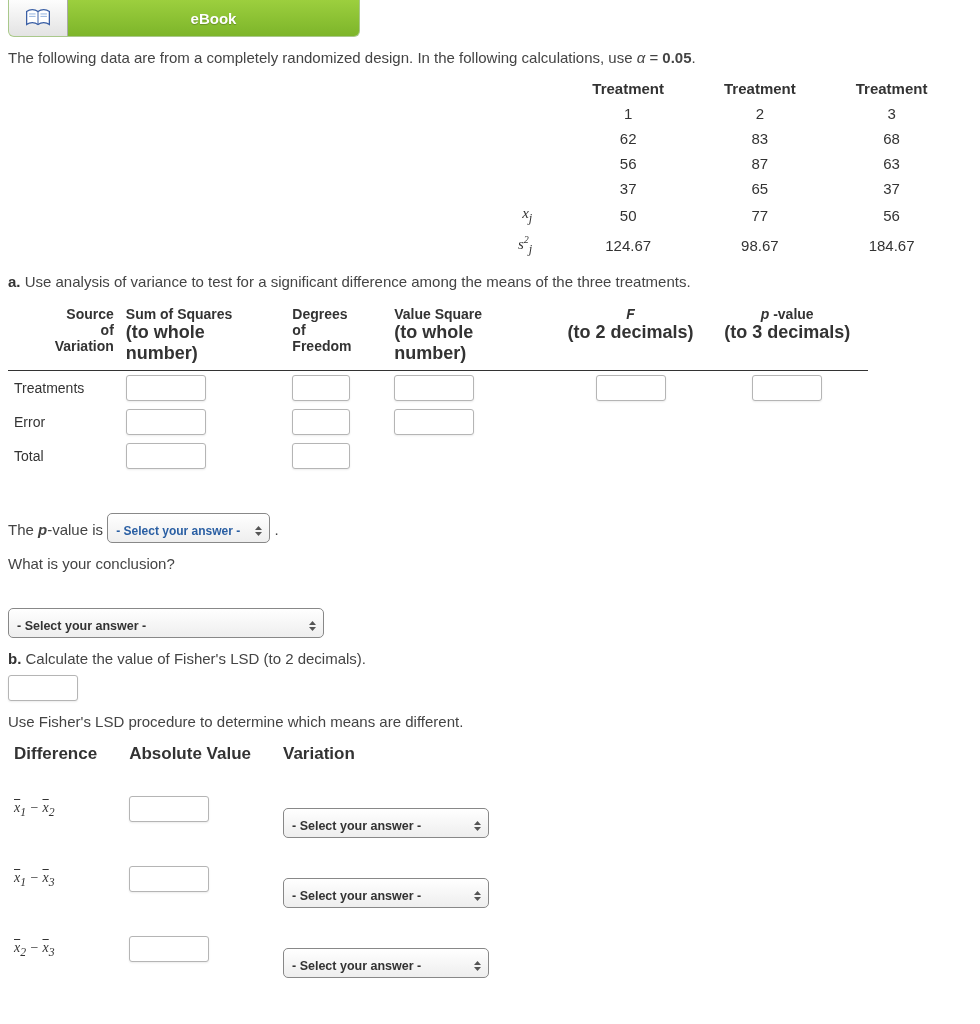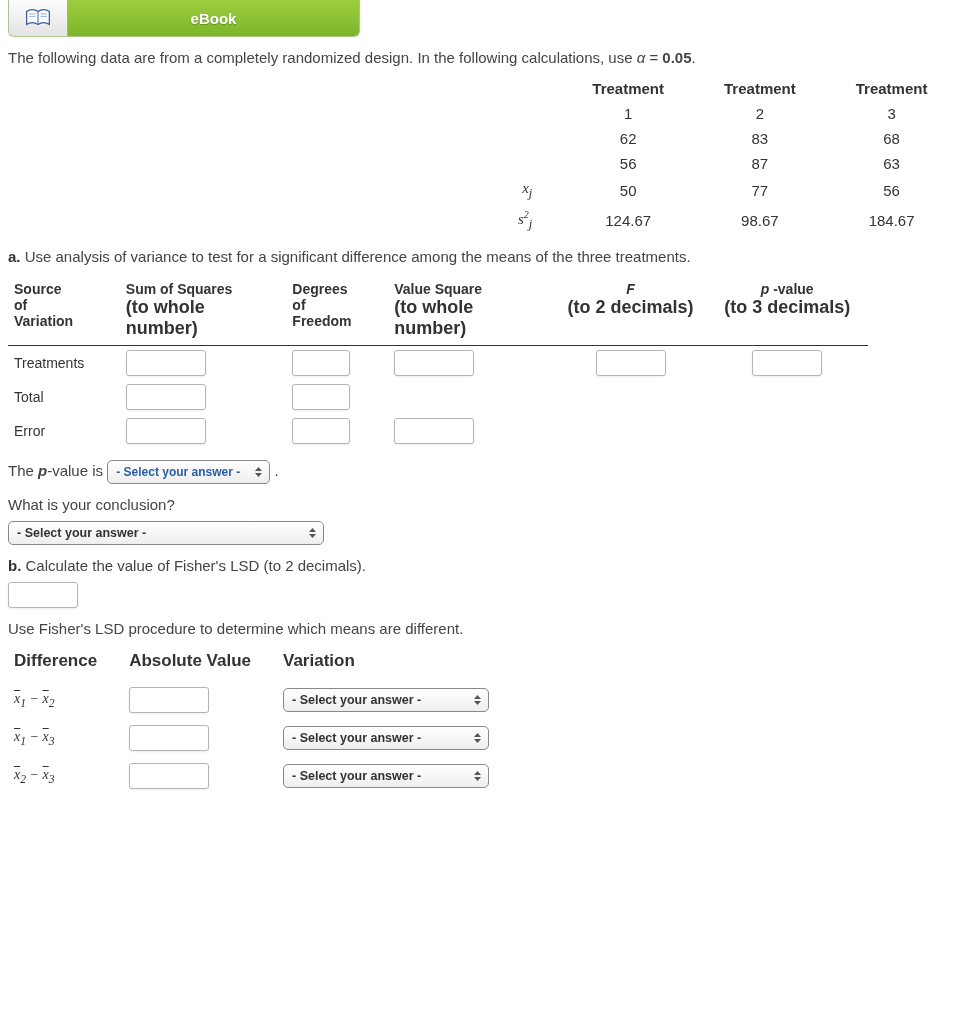--- a/index.html
+++ b/index.html
@@ -67,26 +67,27 @@
   }
   .w70 { width: 70px; }
   .w52 { width: 48px; }
   .w60 { width: 60px; }
   .select-box {
     display: inline-flex;
     align-items: center;
     border: 1px solid #888;
     border-radius: 5px;
     background: linear-gradient(#fff,#eee);
-    padding: 2px 6px 2px 8px;
+    padding: 8px 6px 2px 8px;
     font-size: 12px;
     font-weight: bold;
     color: #2a5fa3;
     height: 18px;
     cursor: pointer;
+    margin-top: 28px;
   }
   .select-box.plain { color:#333; font-size:12.5px; }
   .select-box .sp { display:inline-block; width:8px;}
   .stepper {
     margin-left: 6px;
     display: inline-block;
     line-height: 0;
   }
   .stepper svg { display:block; }
   .line { margin: 12px 0 8px 0; font-size:15px; color:#444;}
@@ -133,20 +134,26 @@
         <td>83</td>
         <td>68</td>
   </tr>
   <tr>
     <td></td>
         <td>56</td>
         <td>87</td>
         <td>63</td>
   </tr>
   <tr>
+    <td></td>
+        <td>37</td>
+        <td>65</td>
+        <td>37</td>
+  </tr>
+  <tr>
     <td class="lab" style="text-align:right;"><span style="position:relative;"><span style="position:absolute;top:-2px;left:0;right:10px;border-top:1px solid #333;"></span>x</span><sub style="font-style:italic;">j</sub></td>
     <td>50</td>
         <td>77</td>
         <td>56</td>
   </tr>
   <tr>
     <td class="lab" style="text-align:right;"><span>s</span><span style="font-size:10px;vertical-align:super;">2</span><sub style="font-style:italic;">j</sub></td>
     <td>124.67</td>
         <td>98.67</td>
         <td>184.67</td>
@@ -156,49 +163,49 @@
 
 <div class="line">
   <span class="section-label">a.</span>
   <span>Use analysis of variance to test for a significant difference among the means of the three treatments.</span>
 </div>
 
 <div class="anova-wrap">
 <table class="anova-table">
   <tbody>
         <tr class="anova-head-row">
-    <th style="width:100px;">Source<br>of<br>Variation</th>
+    <th style="width:100px;text-align:right;">Source<br>of<br>Variation</th>
     <th style="width:155px;"><span>Sum of Squares</span><br><span class="sub">(to whole number)</span></th>
     <th style="width:90px;">Degrees<br>of<br>Freedom</th>
     <th style="width:155px;"><span>Value Square</span><br><span class="sub">(to whole number)</span></th>
     <th style="width:140px; text-align:center;"><span class="math">F</span><br><span class="sub">(to 2 decimals)</span></th>
     <th style="width:150px; text-align:center;"><span class="math" style="font-weight:bold; font-style:italic;">p</span><span> -value</span><br><span class="sub">(to 3 decimals)</span></th>
   </tr>
   <tr>
     <td>Treatments</td>
     <td><input class="field w70" style=""></td>
     <td><input class="field w52" style=""></td>
     <td><input class="field w70" style=""></td>
     <td style="text-align:center;"><input class="field w60" style=""></td>
     <td style="text-align:center;"><input class="field w60" style=""></td>
   </tr>
   <tr>
+    <td>Error</td>
+    <td><input class="field w70" style=""></td>
+    <td><input class="field w52" style=""></td>
+    <td><input class="field w70" style=""></td>
+    <td></td>
+          <td></td>
+  </tr>
+  <tr>
     <td>Total</td>
     <td><input class="field w70" style=""></td>
     <td><input class="field w52" style=""></td>
     <td></td>
           <td></td>
-          <td></td>
-  </tr>
-  <tr>
-    <td>Error</td>
-    <td><input class="field w70" style=""></td>
-    <td><input class="field w52" style=""></td>
-    <td><input class="field w70" style=""></td>
-    <td></td>
           <td></td>
   </tr>
 </tbody>
     </table>
 </div>
 
 <div class="line">
   <span>The </span><span class="math" style="font-weight:bold;">p</span><span>-value is</span>
   <span class="select-box">
     <span>- Select your answer -</span>

